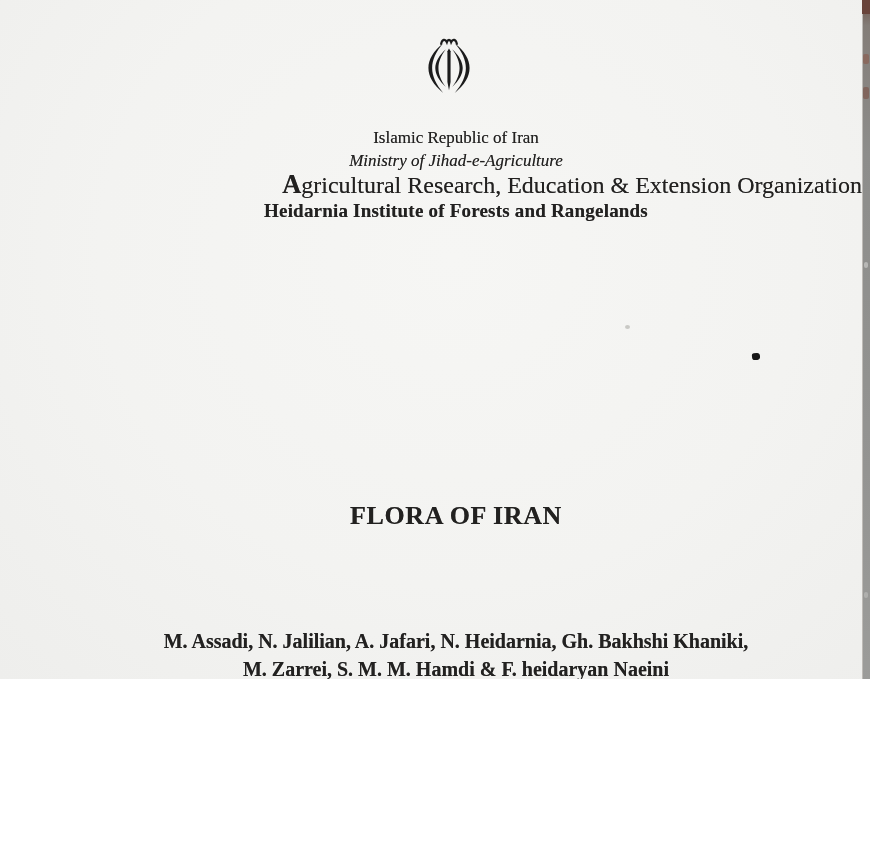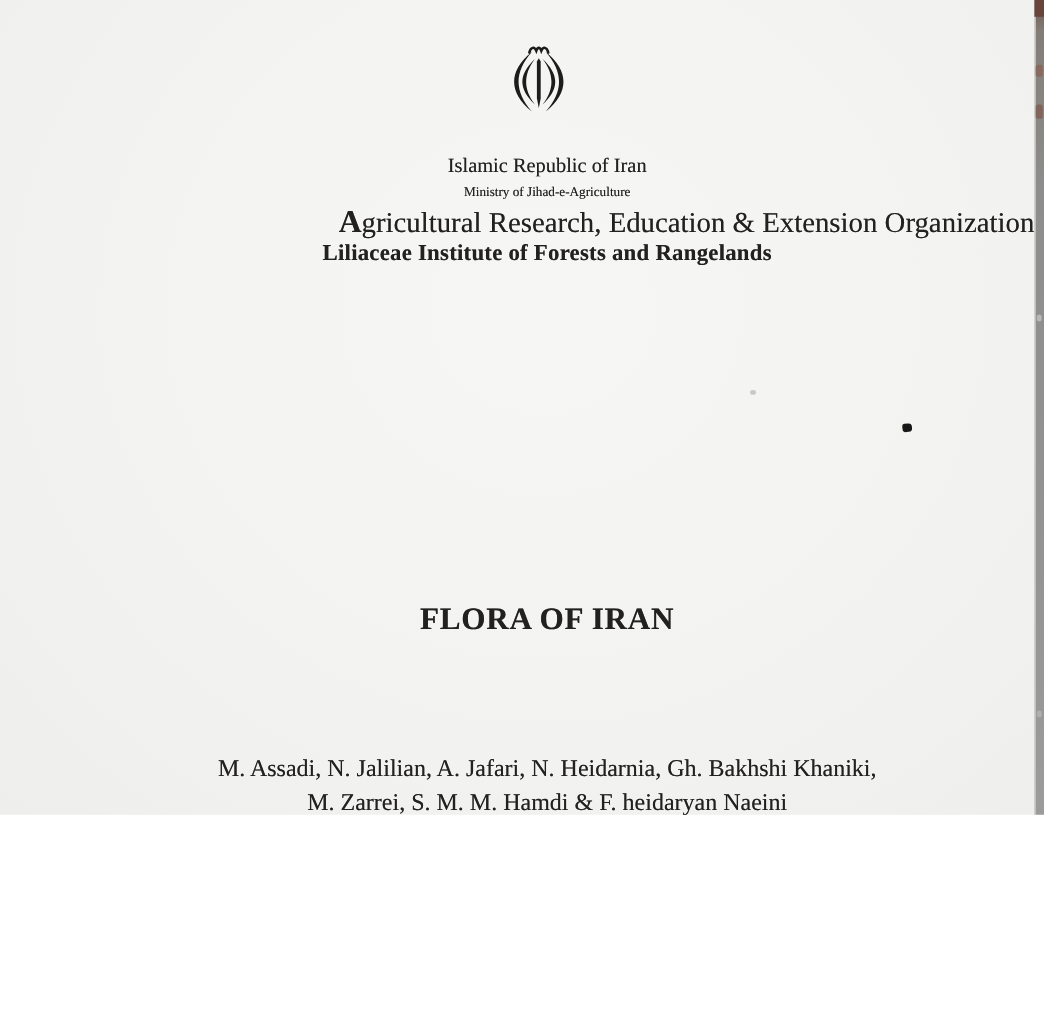--- a/index.html
+++ b/index.html
@@ -34,30 +34,30 @@
 
   .emblem-wrap {
     position: absolute;
     left: 422px; top: 37px;
     width: 54px; height: 58px;
   }
   .emblem-wrap svg { display: block; width: 100%; height: 100%; }
 
   .header-block { top: 127px; }
   .h-line1 { font-size: 17px;   line-height: 22px; }
-  .h-line2 { font-size: 11px; line-height: 23px; }
+  .h-line2 { font-size: 17px; line-height: 23px; font-style: italic; }
   .h-line3 { font-size: 24px;   line-height: 25px; text-align: right; }
   .h-line3::first-letter { font-weight: 700; font-size: 1.1em; }
   .h-line4 { font-size: 19px;   line-height: 25px; font-weight: 700; letter-spacing: 0.2px; }
 
   .title-block { top: 461px; font-size: 26px; font-weight: 700; letter-spacing: 0.6px; margin-top: 40px; }
 
   .series-block { top: 547px; font-size: 19.5px; font-weight: 700; line-height: 28px; }
 
-  .authors-block { top: 627px; font-size: 20px; font-weight: 400; line-height: 28px; }
+  .authors-block { top: 627px; font-size: 20px; font-weight: 700; line-height: 28px; }
 
   .year-block { top: 736px; font-size: 17px; font-weight: 700; letter-spacing: 1px; }
 
   
   .edge-band {
     position: absolute;
     right: 0; top: 0;
     width: 8px; height: 857px;
     background: linear-gradient(to bottom,
       #6e544b 0%, #837d78 3%, #8d8d8b 18%, #949492 55%, #a2a2a0 100%);
@@ -109,21 +109,21 @@
         <path d="M56,23 C69,35 76,47 76,59 C76,71 69,83 56,95 C66,82 70,70 70,59 C70,48 66,36 56,23 Z"></path>
 
         <path d="M50,22 L53,27 L53,85 L50,101 L47,85 L47,27 Z"></path>
       </svg>
     </div>
 
     <div class="centered-block header-block">
       <div class="h-line1">Islamic Republic of Iran</div>
       <div class="h-line2">Ministry of Jihad-e-Agriculture</div>
       <div class="h-line3">Agricultural Research, Education &amp; Extension Organization</div>
-      <div class="h-line4">Liliaceae Institute of Forests and Rangelands</div>
+      <div class="h-line4">Heidarnia Institute of Forests and Rangelands</div>
     </div>
 
     <div class="centered-block title-block">FLORA OF IRAN</div>
 
 
     <div class="centered-block authors-block">
       <div>M. Assadi, N. Jalilian, A. Jafari, N. Heidarnia, Gh. Bakhshi Khaniki,</div>
       <div>M. Zarrei, S. M. M. Hamdi &amp; F. heidaryan Naeini</div>
     </div>
 

